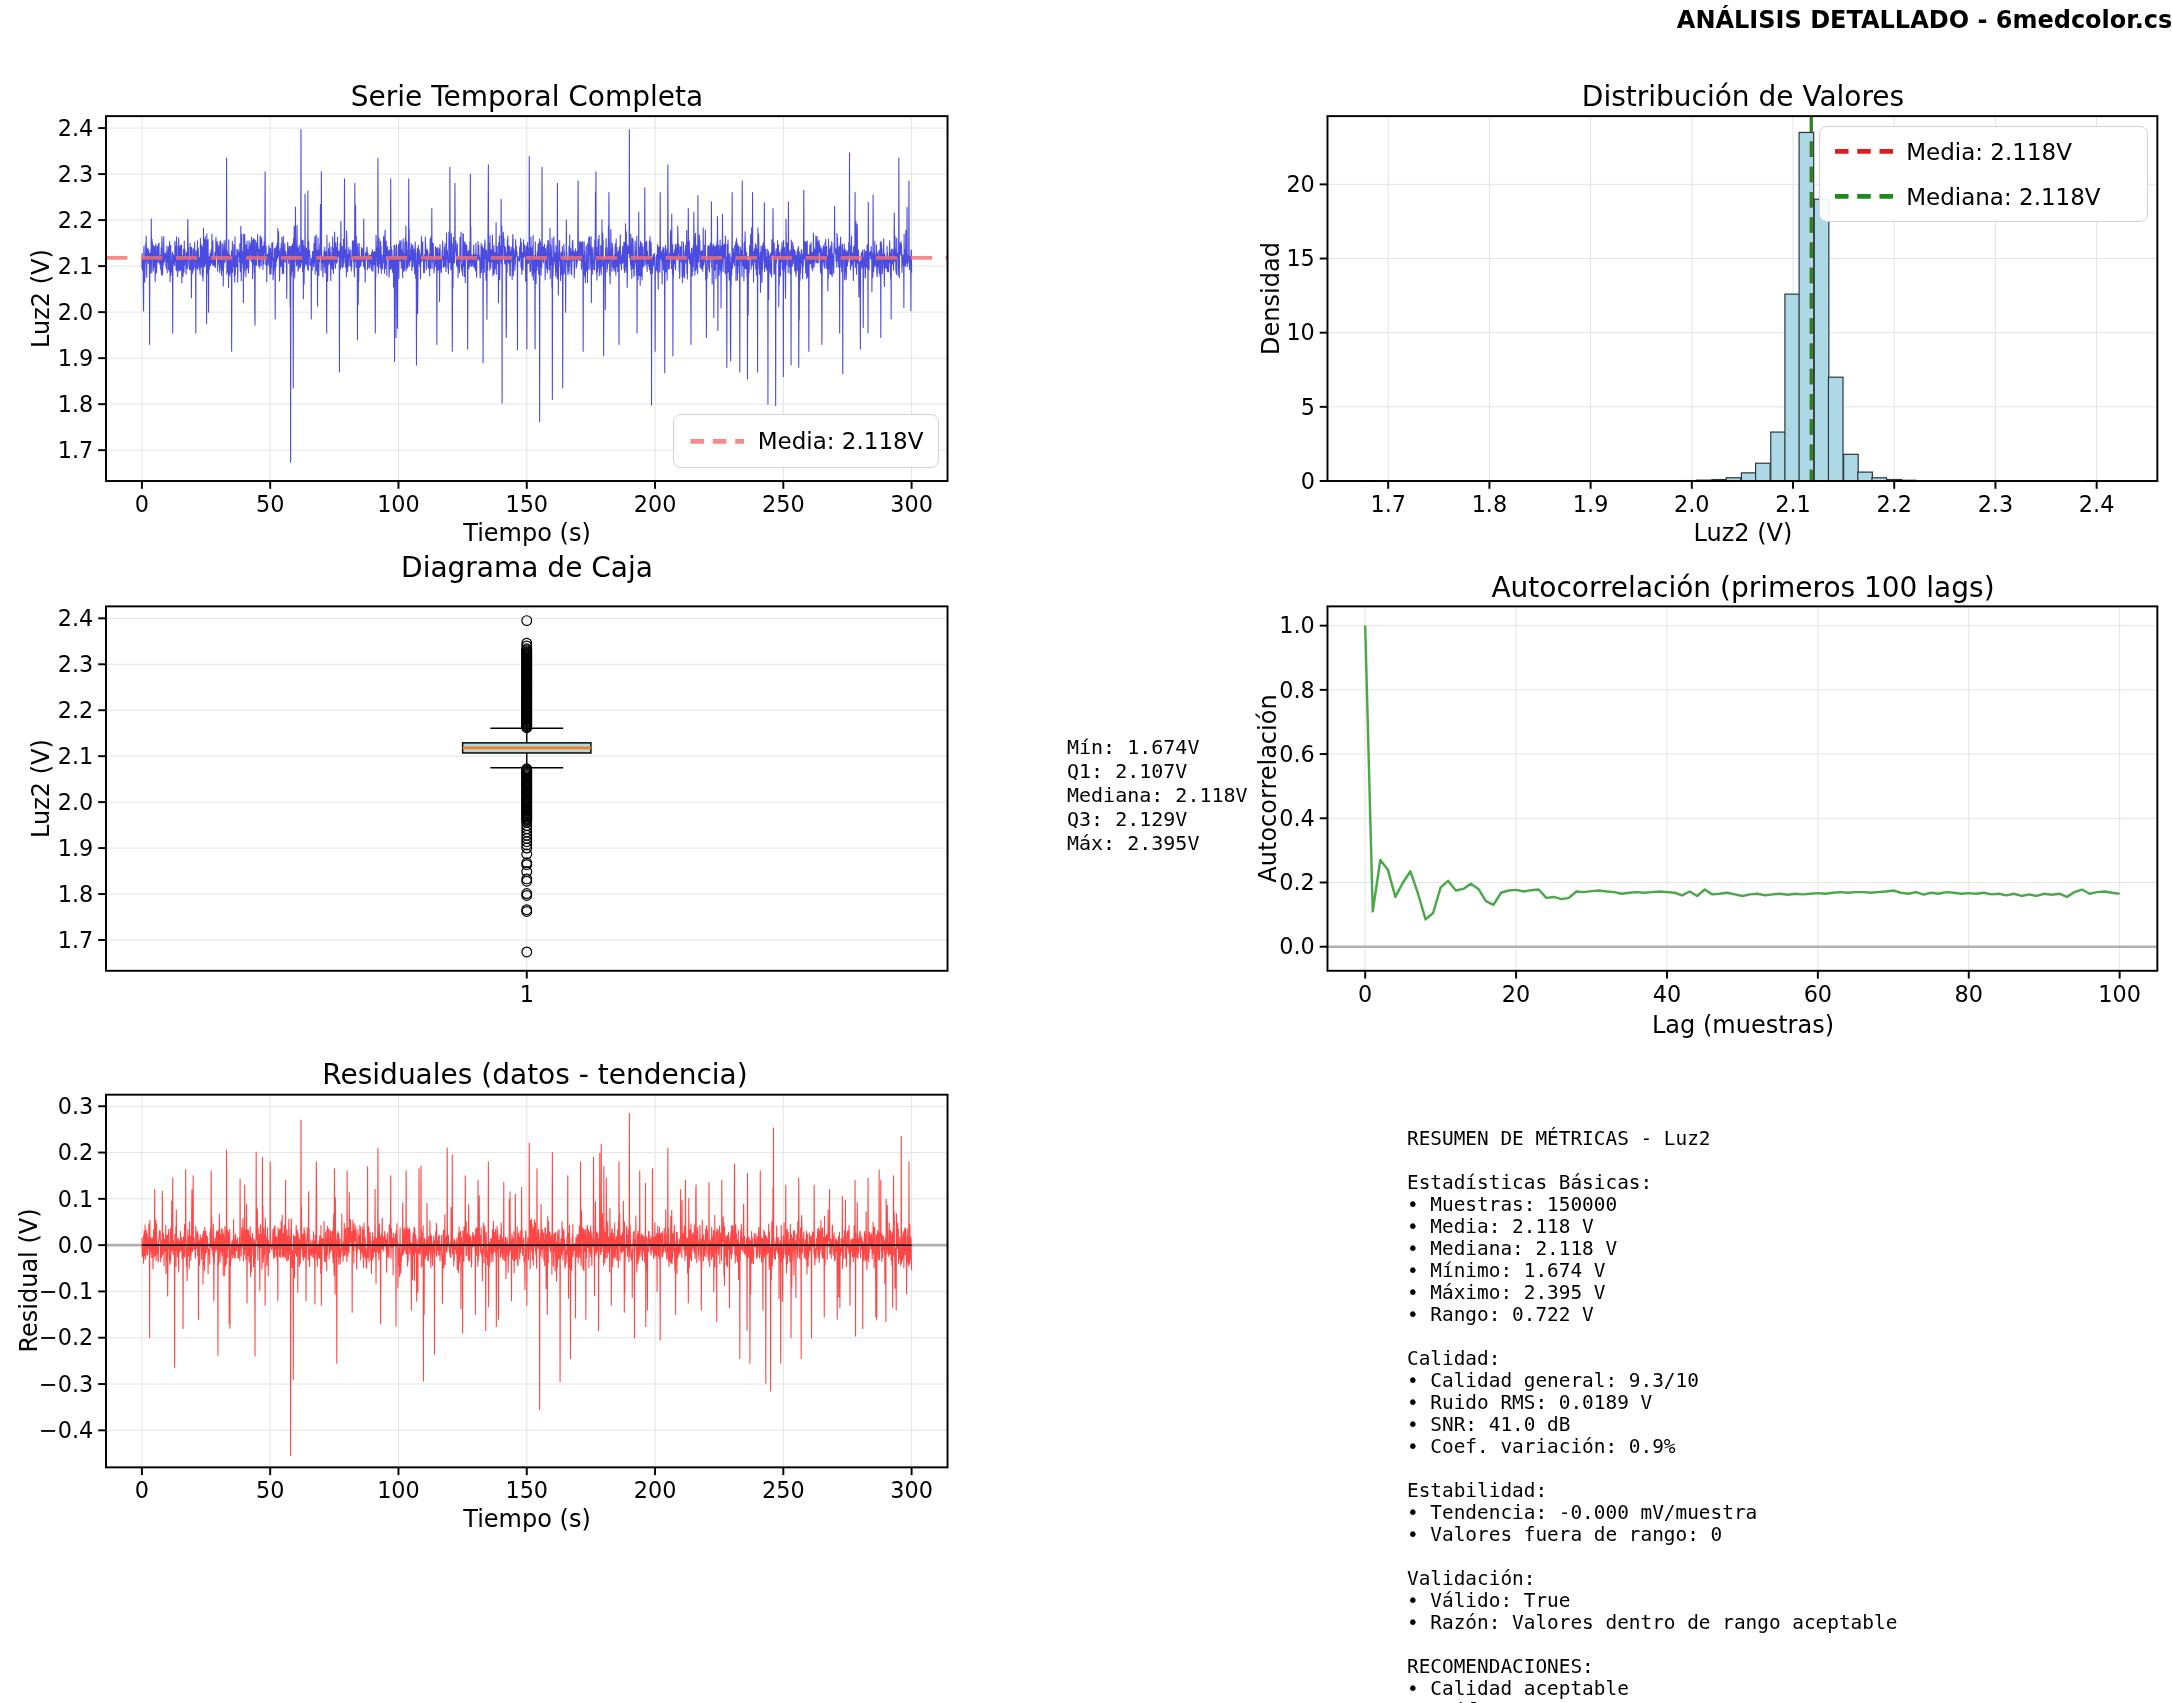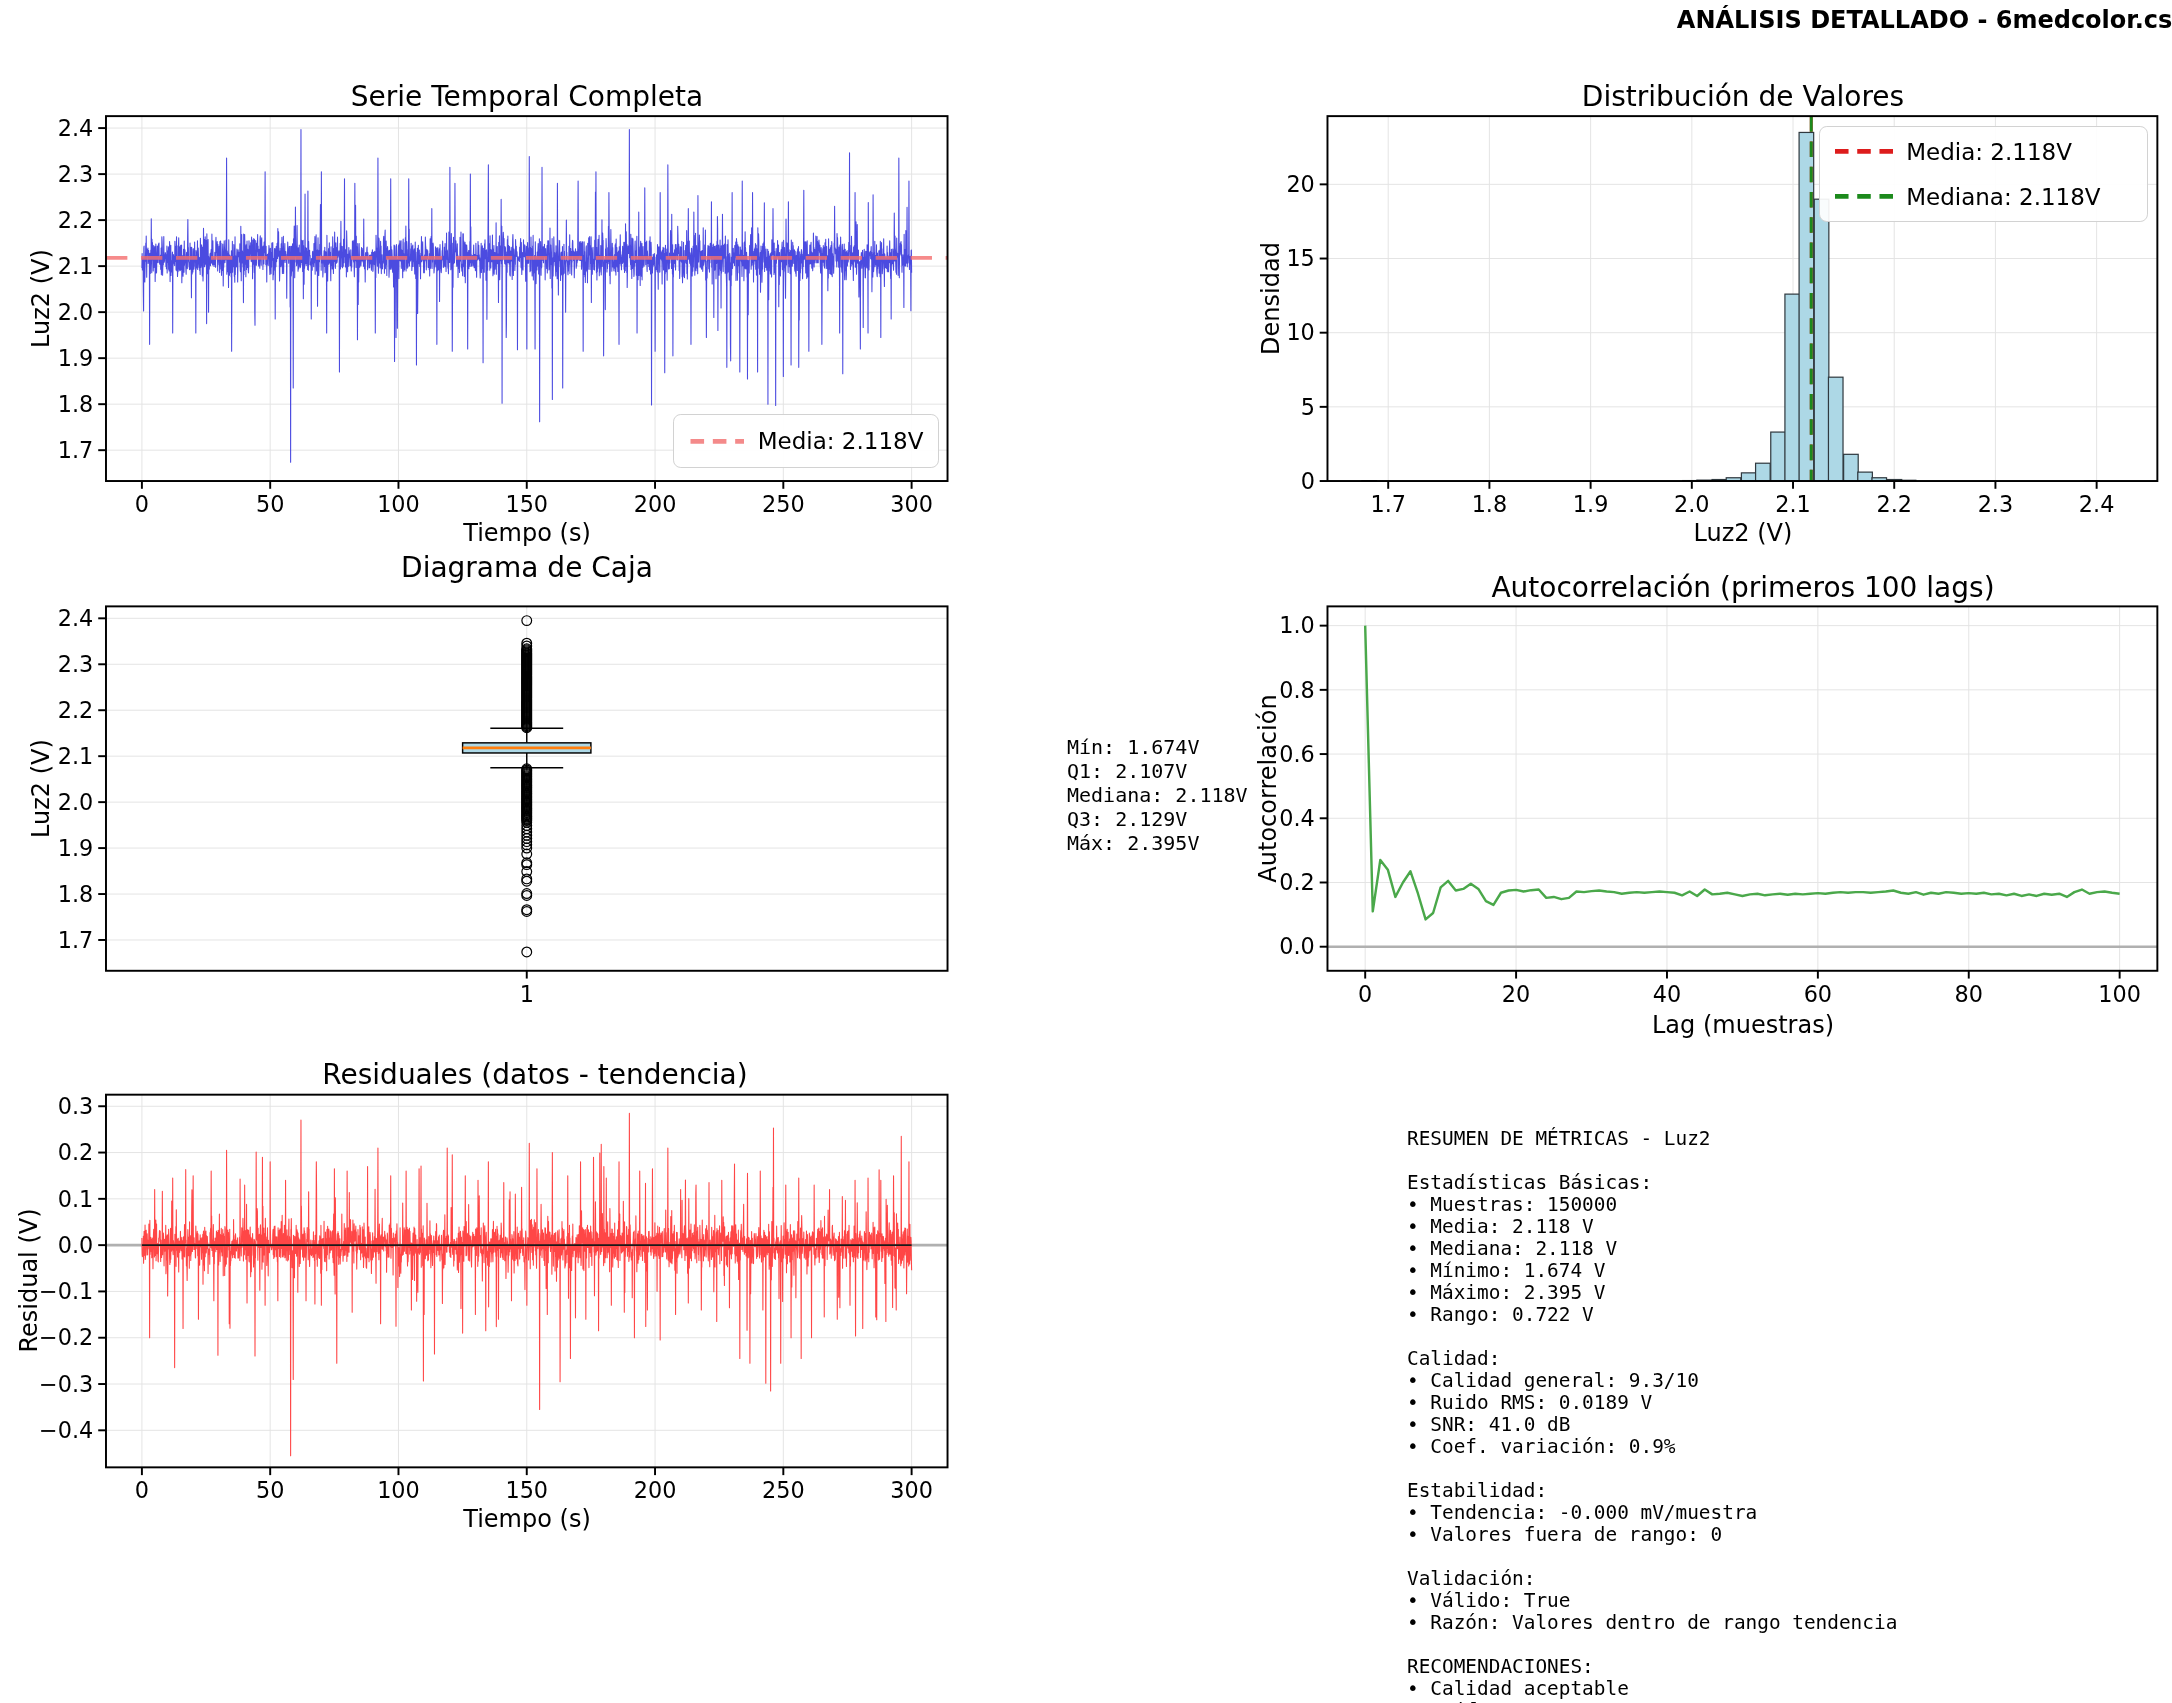--- a/index.html
+++ b/index.html
@@ -481,20 +481,20 @@
       <div class="mline">• Ruido RMS: 0.0189 V</div>
       <div class="mline">• SNR: 41.0 dB</div>
       <div class="mline">• Coef. variación: 0.9%</div>
       <div class="mline">&nbsp;</div>
       <div class="mline">Estabilidad:</div>
       <div class="mline">• Tendencia: -0.000 mV/muestra</div>
       <div class="mline">• Valores fuera de rango: 0</div>
       <div class="mline">&nbsp;</div>
       <div class="mline">Validación:</div>
       <div class="mline">• Válido: True</div>
-      <div class="mline">• Razón: Valores dentro de rango tendencia</div>
+      <div class="mline">• Razón: Valores dentro de rango aceptable</div>
       <div class="mline">&nbsp;</div>
       <div class="mline">RECOMENDACIONES:</div>
       <div class="mline">• Calidad aceptable</div>
     </div>
   <div class="mline outdent">• SNR aceptable</div>
 </div>
 
 
 </body></html>

